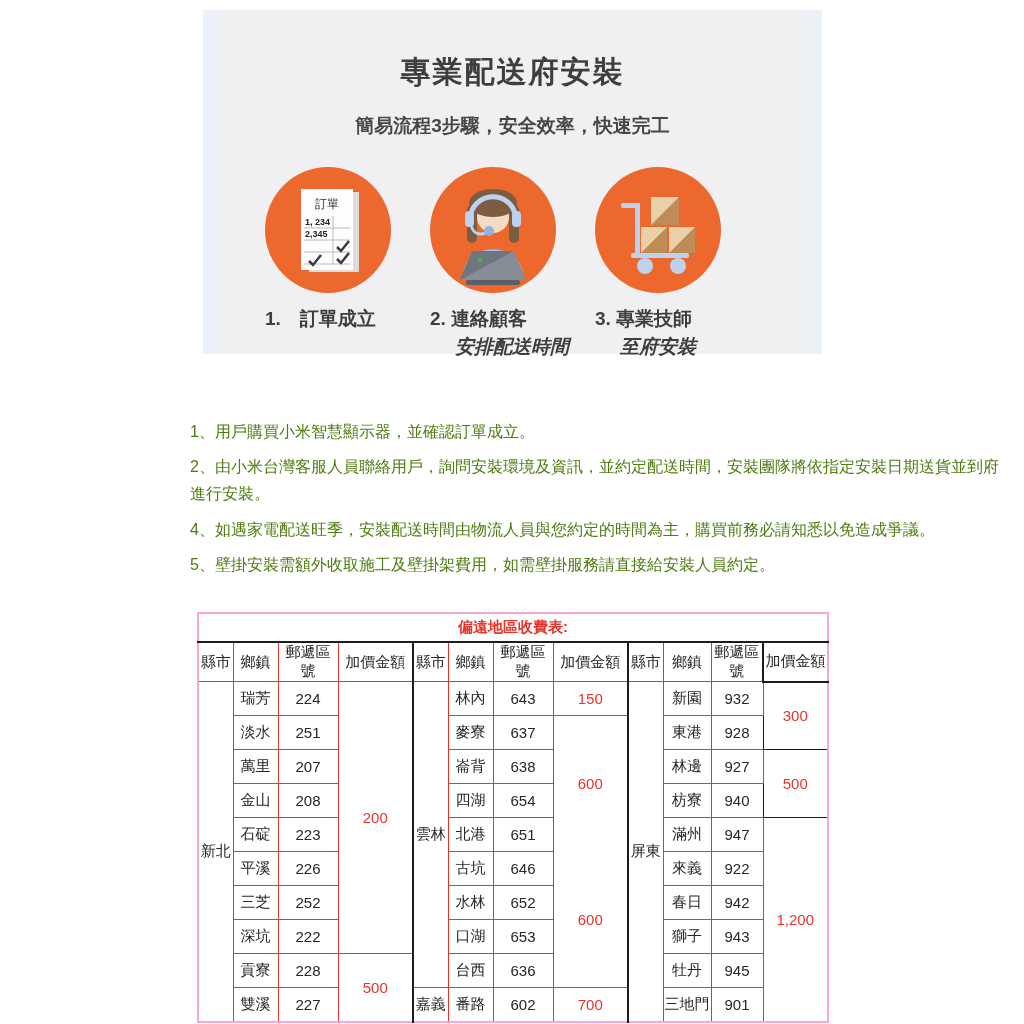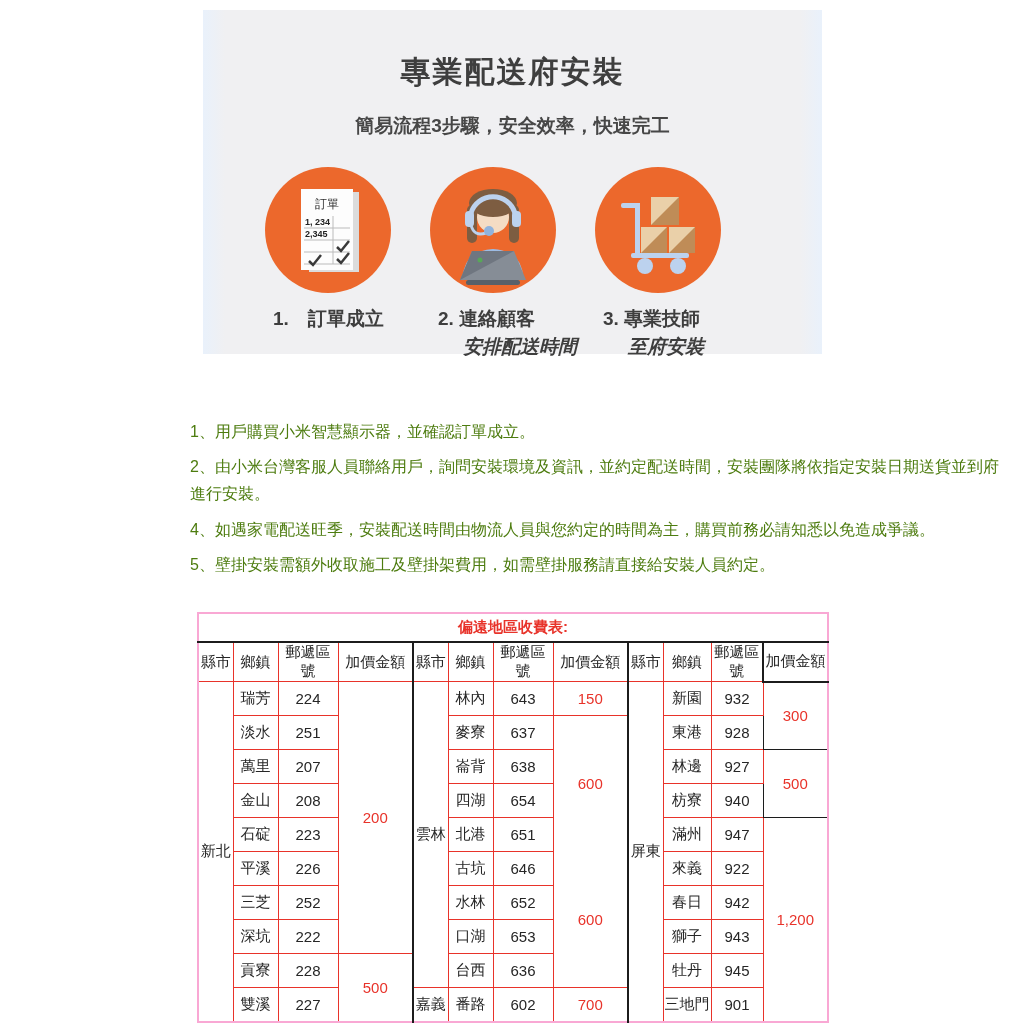--- a/index.html
+++ b/index.html
@@ -15,21 +15,21 @@
   .banner-title{
     margin-top:42px;text-align:center;font-size:30px;font-weight:bold;
     color:#3e3e3e;letter-spacing:2px;
   }
   .banner-subtitle{
     margin-top:20px;text-align:center;font-size:19px;font-weight:bold;color:#474747;
   }
   .steps{margin-top:28px;display:flex;justify-content:center;}
   .step{width:165px;display:flex;flex-direction:column;align-items:flex-start;}
   .step svg{width:126px;height:126px;display:block;}
-  .caption{margin-top:12px;font-size:19px;font-weight:bold;color:#3e3e3e;line-height:1.45;margin-left:8px;}
+  .caption{margin-top:12px;font-size:19px;font-weight:bold;color:#3e3e3e;line-height:1.45;}
   .cap2{padding-left:25px;font-style:italic;}
   
   .notes{position:absolute;left:190px;top:418px;width:820px;}
   .notes p{margin:0 0 8px 0;font-size:16px;line-height:1.7;color:#4d7c0f;}
   
   .tbl-wrap{position:absolute;left:197px;top:612px;}
   table.fee{border-collapse:collapse;table-layout:fixed;border:2px solid #f9a8d4;}
   .fee td{
     border:1px solid var(--red,#e8332a);text-align:center;vertical-align:middle;
     padding:0;font-size:15px;color:#262626;height:33px;overflow:hidden;

